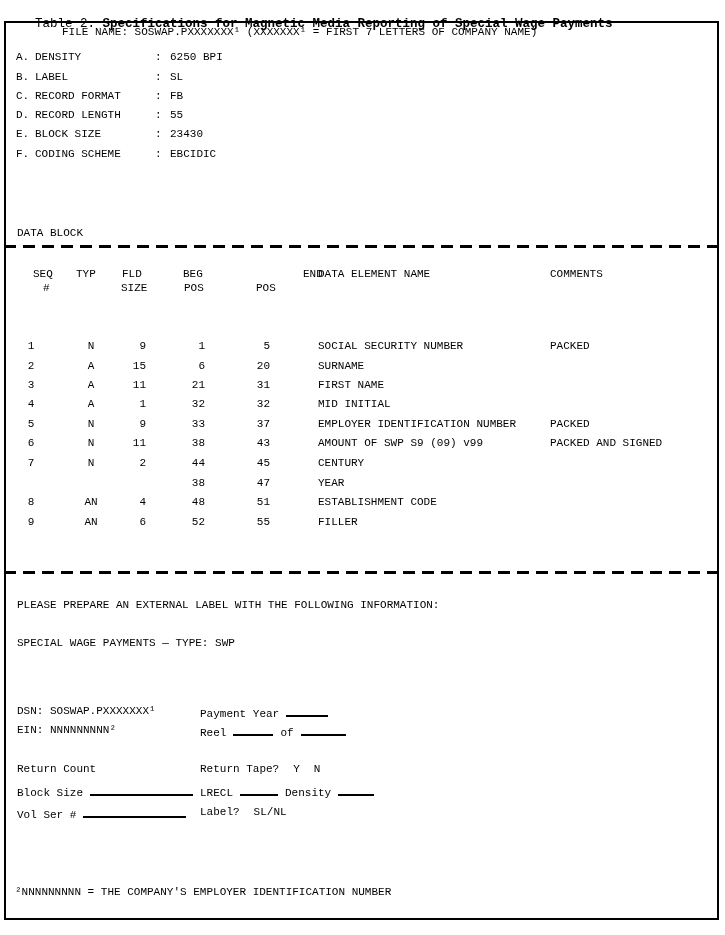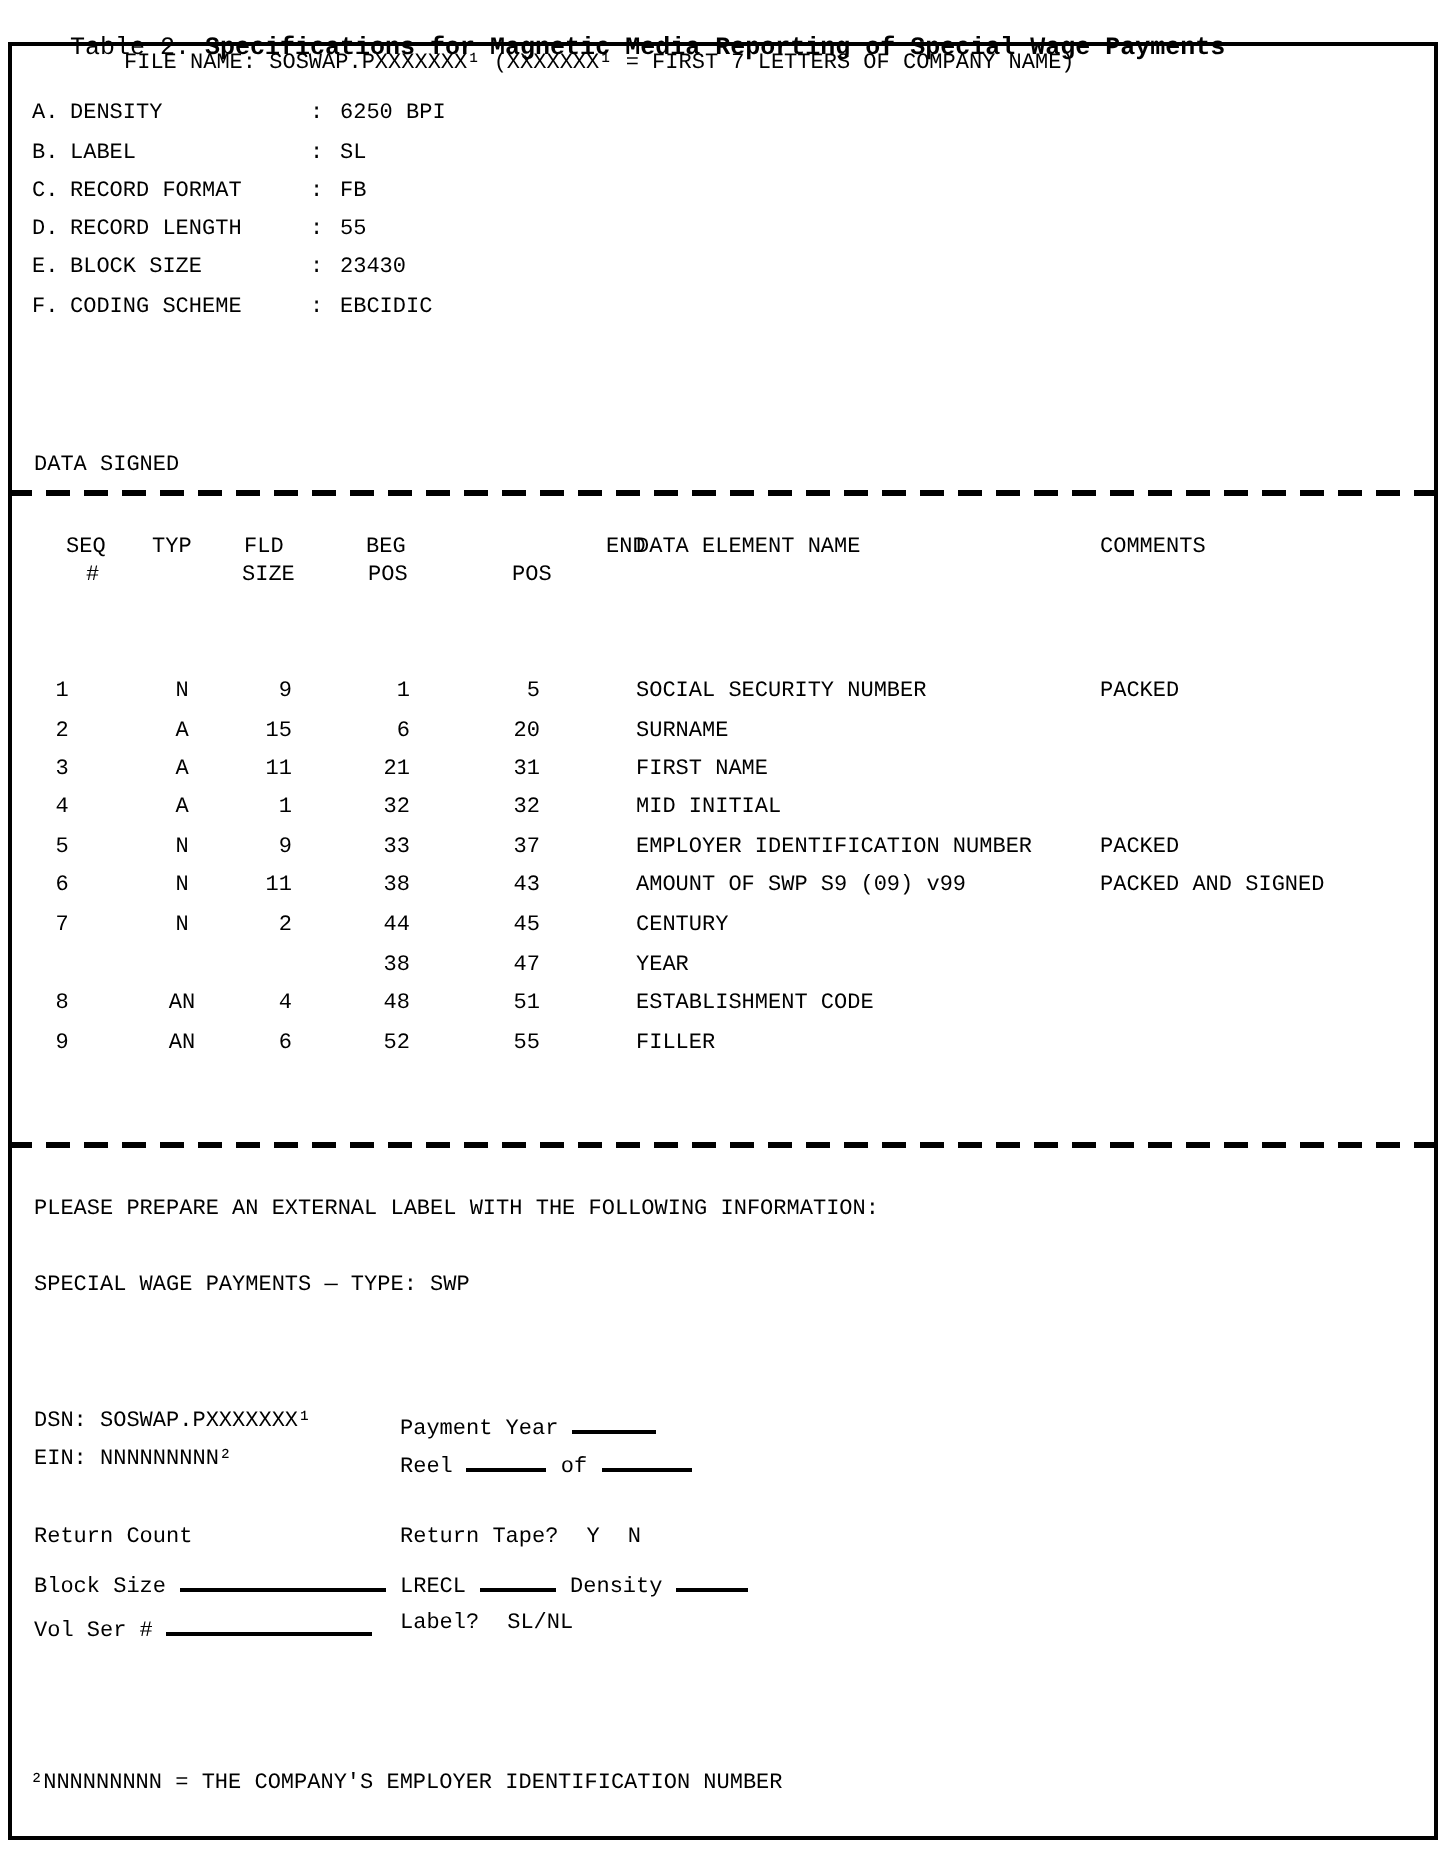--- a/index.html
+++ b/index.html
@@ -90,21 +90,21 @@
     <span class="sp-sep">:</span>
     <span class="sp-value">23430</span>
   </div>
   <div class="spec-row" style="top:148px">
     <span class="sp-letter">F.</span>
     <span class="sp-name">CODING SCHEME</span>
     <span class="sp-sep">:</span>
     <span class="sp-value">EBCIDIC</span>
   </div>
 
-  <div class="abs" style="left:17px;top:227px;">DATA SIGNED</div>
+  <div class="abs" style="left:17px;top:227px;">DATA BLOCK</div>
   <div class="dash" style="top:245px;"></div>
 
   <div class="trow" style="top:268px">
     <span class="h-seq">SEQ</span>
     <span class="h-typ">TYP</span>
     <span class="h-fld">FLD</span>
     <span class="h-beg">BEG</span>
     <span class="h-end">END</span>
     <span class="h-name">DATA ELEMENT NAME</span>
     <span class="h-comments">COMMENTS</span>

